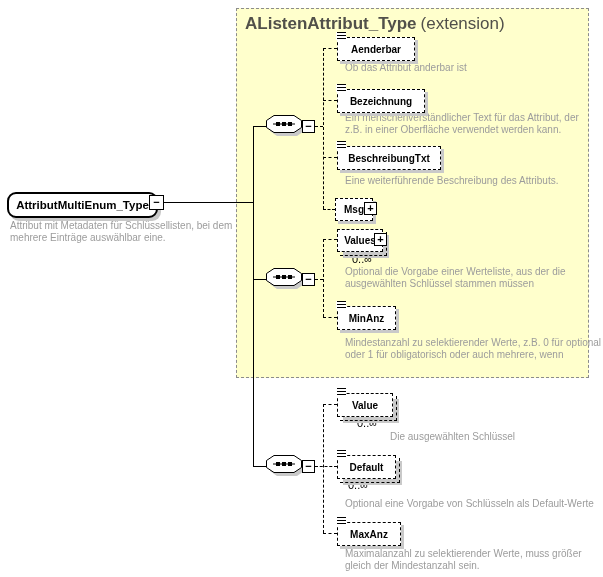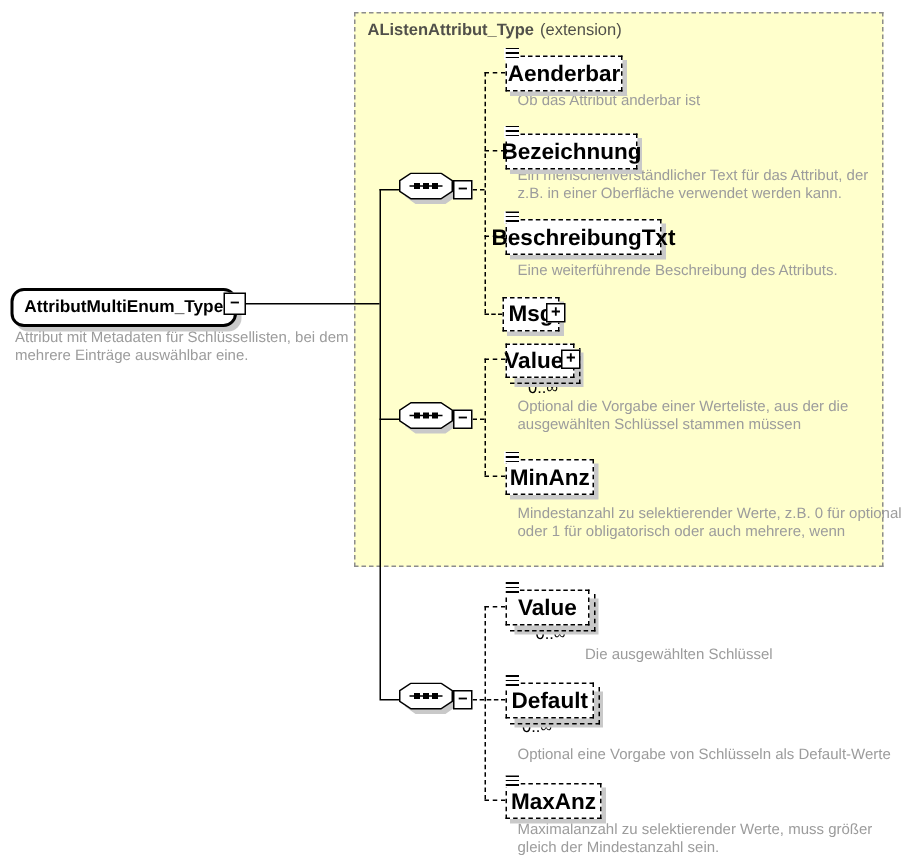--- a/index.html
+++ b/index.html
@@ -6,21 +6,21 @@
   #canvas{
     position:relative;width:603px;height:577px;background:#fff;overflow:hidden;
     font-family:"Liberation Sans","DejaVu Sans",sans-serif;
   }
   
   .ext-box{
     position:absolute;left:236px;top:8px;width:351px;height:368px;
     background:#ffffcc;border:1px dashed #8c8c8c;
   }
   .ext-title{
-    position:absolute;left:8px;top:5px;font-size:11px;color:#51504a;white-space:nowrap;
+    position:absolute;left:8px;top:5px;font-size:17px;color:#51504a;white-space:nowrap;
   }
   .ext-title .b{font-weight:bold;}
   .ext-title .suffix{font-weight:normal;margin-left:4px;}
   
   .hline{position:absolute;height:0;border-top:1px solid #000;}
   .vline{position:absolute;width:0;border-left:1px solid #000;}
   .hdash{position:absolute;height:0;border-top:1px dashed #000;}
   .vdash{position:absolute;width:0;border-left:1px dashed #000;}
   
   .root-el{
@@ -28,21 +28,21 @@
     background:#fff;border:2px solid #000;border-radius:9px;
     box-shadow:3px 3px 0 #c9c9c9;
     display:flex;align-items:center;justify-content:center;
     font-size:11.5px;font-weight:bold;color:#000;white-space:nowrap;
   }
   
   .el{
     position:absolute;height:22px;background:#fff;border:1px dashed #000;
     box-shadow:3px 3px 0 #c9c9c9;z-index:1;
     display:flex;align-items:center;justify-content:center;
-    font-size:15px;font-weight:bold;color:#000;white-space:nowrap;
+    font-size:10px;font-weight:bold;color:#000;white-space:nowrap;
   }
   .el.stacked{box-shadow:6px 6px 0 #c9c9c9;}
   .el.stacked::after{
     content:"";position:absolute;top:2px;left:2px;right:-5px;bottom:-5px;
     border-right:1px dashed #000;border-bottom:1px dashed #000;pointer-events:none;
   }
   
   .txt-icon{
     position:absolute;top:-6px;left:-2px;width:9px;height:8px;background:#fff;
     background-image:repeating-linear-gradient(to bottom,#000 0 1px,transparent 1px 3px);

